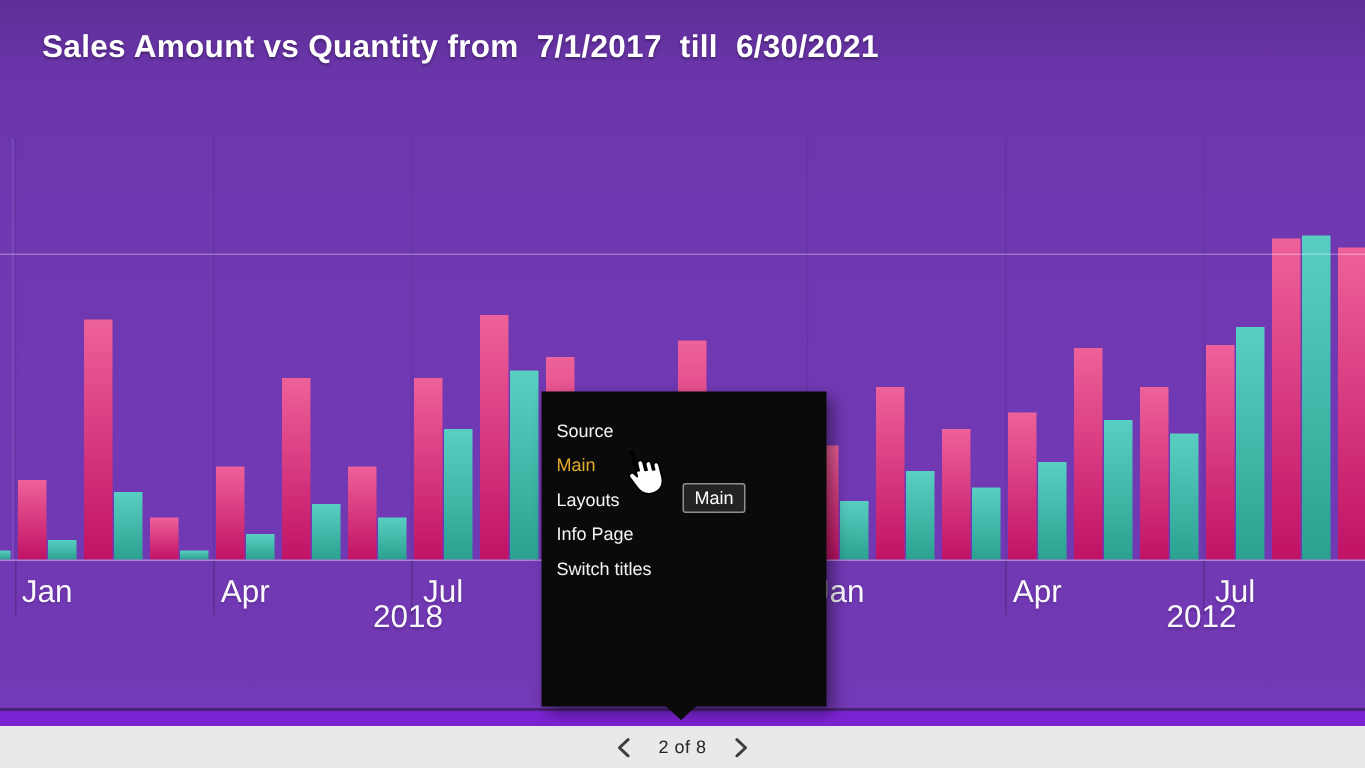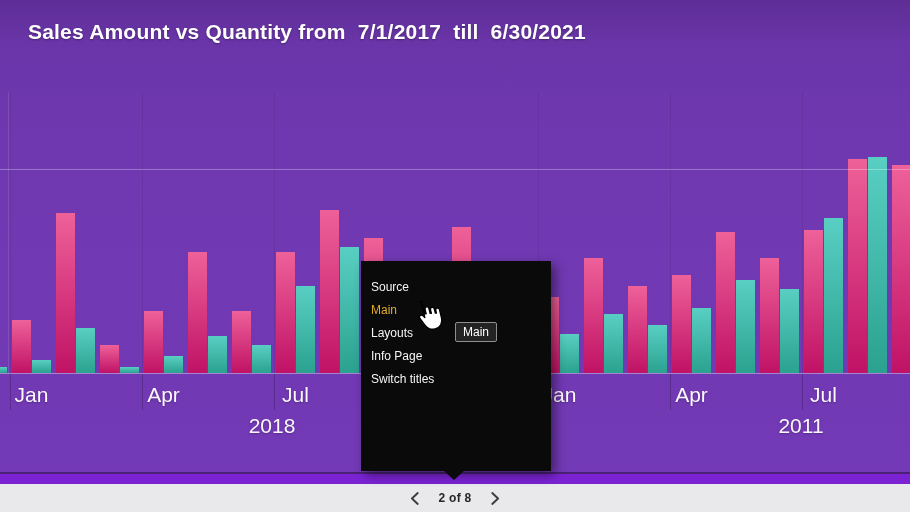--- a/index.html
+++ b/index.html
@@ -28,21 +28,21 @@
     position:absolute;left:0;width:910px;height:1px;top:373px;
     background:rgba(255,255,255,.38);z-index:3;
   }
   .vline{position:absolute;width:1px;z-index:0;}
   .xlabel{
     position:absolute;top:383px;transform:translateX(-50%);
     font-size:21px;color:rgba(255,255,255,.97);z-index:2;white-space:nowrap;
     text-shadow:0 1px 2px rgba(0,0,0,.25);
   }
   .ylabel-year{
-    position:absolute;top:414px;transform:translateX(-50%);
+    position:absolute;top:400px;transform:translateX(-50%);
     font-size:21px;color:rgba(255,255,255,.97);z-index:2;white-space:nowrap;
     text-shadow:0 1px 2px rgba(0,0,0,.25);
   }
   
   .menu{
     position:absolute;left:361px;top:261px;width:190px;height:210px;
     background:#0a0a0a;z-index:20;box-shadow:4px 4px 10px rgba(0,0,0,.45);
     padding-top:15px;box-sizing:border-box;
   }
   .menu-item{
@@ -68,21 +68,21 @@
     background:#7b23d3;border-top:2px solid #4b2176;
   }
   .footer{
     position:absolute;left:0;top:484px;width:910px;height:28px;
     background:#e9e9ec;display:flex;align-items:center;justify-content:center;gap:16px;
   }
   .pager-btn{
     background:none;border:none;padding:2px;margin:0;cursor:pointer;
     display:flex;align-items:center;justify-content:center;
   }
-  .pager-label{font-size:12px;font-weight:700;color:#262626;letter-spacing:.3px;text-align:right;}
+  .pager-label{font-size:12px;font-weight:400;color:#262626;letter-spacing:.3px;text-align:right;}
 </style>
 </head>
 <body style="--menu-highlight: #e3ab2a;">
 
 <div class="canvas">
   <div class="title">Sales Amount vs Quantity from  7/1/2017  till  6/30/2021</div>
   <div id="plot">
     <div class="gridline"></div>
     <div class="axisline"></div>
   <div class="vline" style="left: 8px; top: 92px; height: 281px; background: rgba(255, 255, 255, 0.11);"></div>
@@ -134,21 +134,21 @@
       <div class="bar" style="left: 848px; width: 19px; top: 159px; height: 214px; background: linear-gradient(rgb(238, 97, 153) 0%, rgb(192, 18, 102) 100%);"></div>
       <div class="bar" style="left: 868px; width: 19px; top: 157px; height: 216px; background: linear-gradient(rgb(88, 207, 194) 0%, rgb(43, 162, 144) 100%);"></div>
       <div class="bar" style="left: 892px; width: 19px; top: 165px; height: 208px; background: linear-gradient(rgb(238, 97, 153) 0%, rgb(192, 18, 102) 100%);"></div>
       <div class="xlabel" style="left: 31.5px;">Jan</div>
       <div class="xlabel" style="left: 163.5px;">Apr</div>
       <div class="xlabel" style="left: 295.5px;">Jul</div>
       <div class="xlabel" style="left: 559.5px;">Jan</div>
       <div class="xlabel" style="left: 691.5px;">Apr</div>
       <div class="xlabel" style="left: 823.5px;">Jul</div>
       <div class="ylabel-year" style="left: 272px;">2018</div>
-      <div class="ylabel-year" style="left: 801px;">2011</div>
+      <div class="ylabel-year" style="left: 801px;">2012</div>
     </div>
 </div>
 
 <div class="menu" id="menu">
     <div class="menu-item">Source</div>
     <div class="menu-item active">Main</div>
     <div class="menu-item">Layouts</div>
     <div class="menu-item">Info Page</div>
     <div class="menu-item">Switch titles</div>
   </div>

